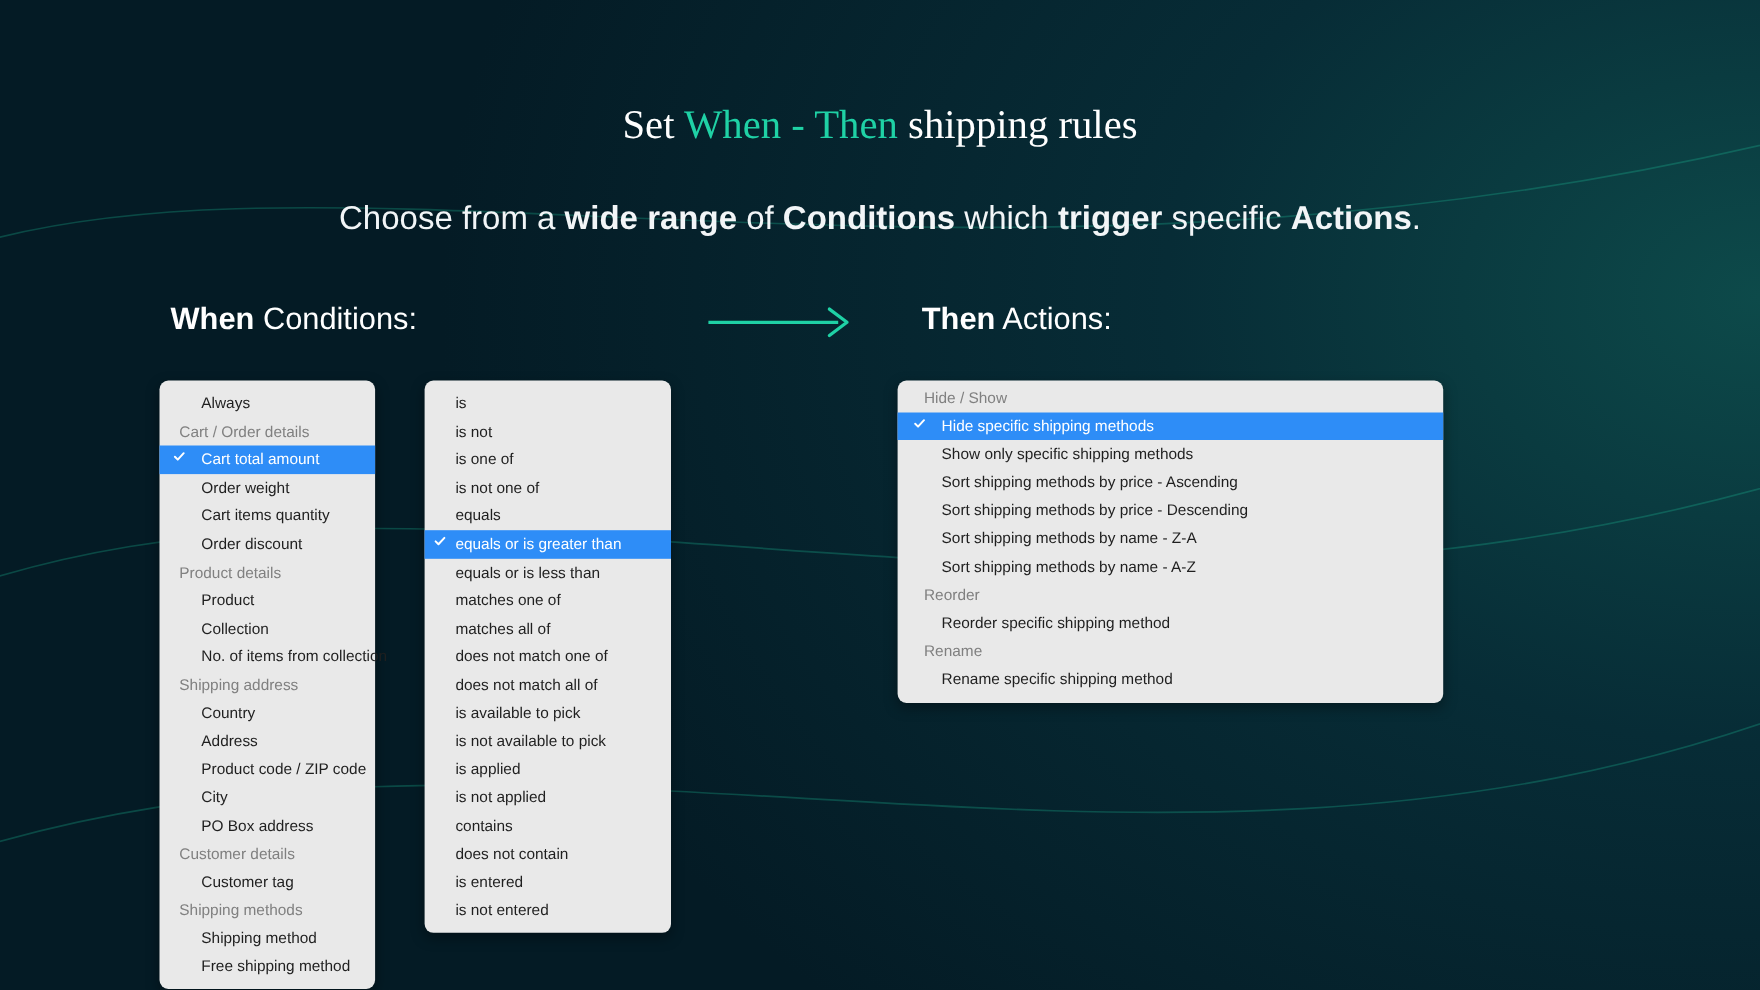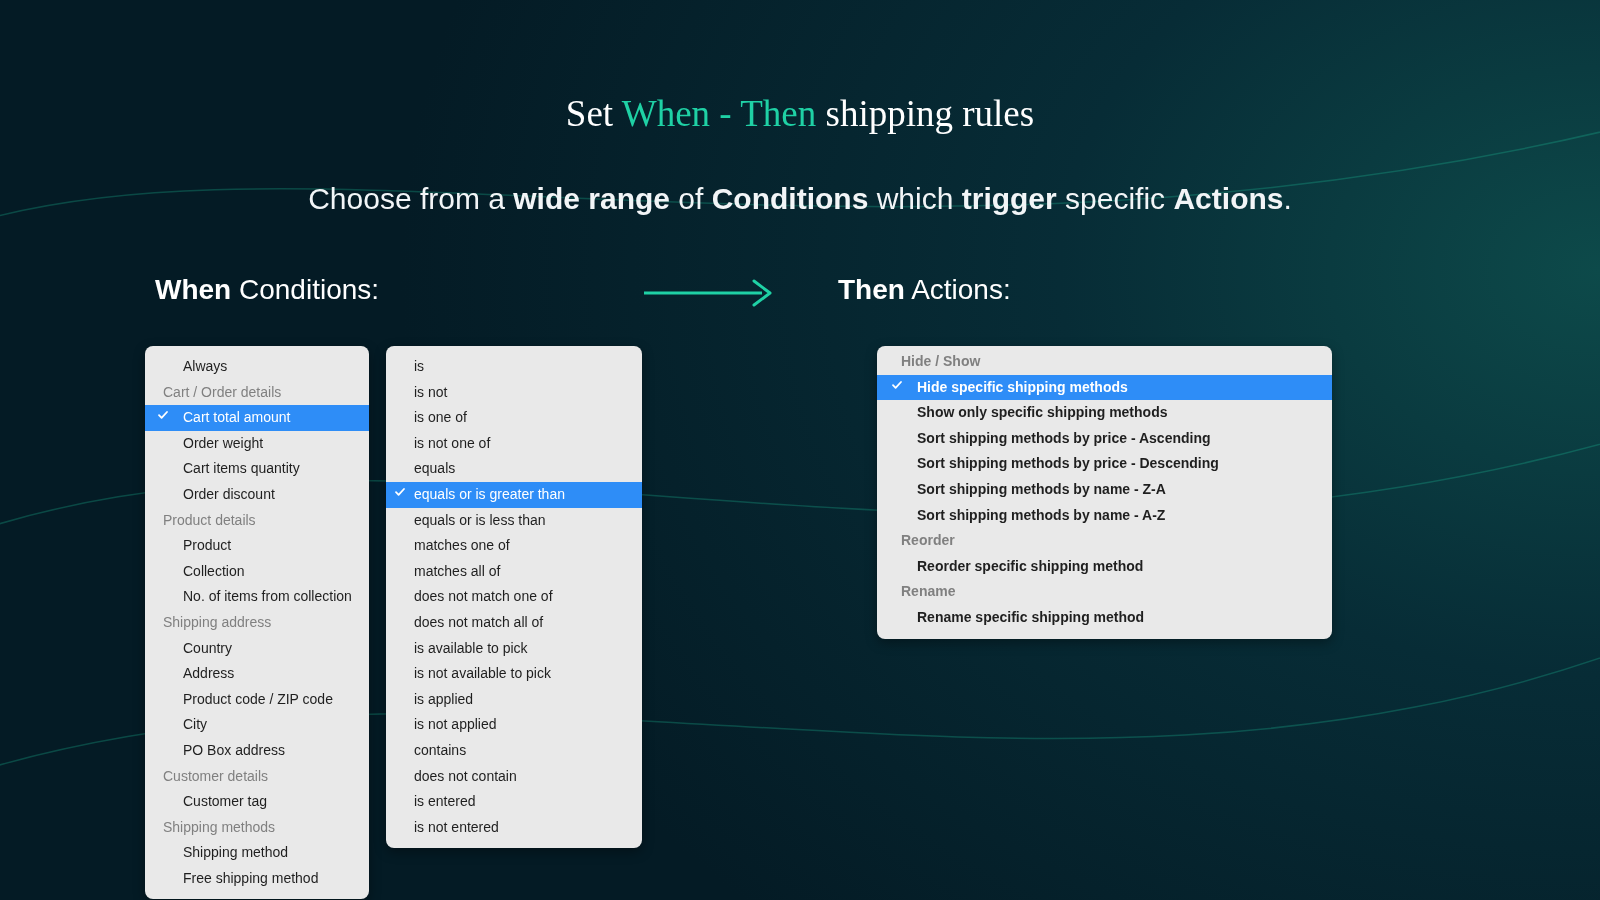--- a/index.html
+++ b/index.html
@@ -56,23 +56,23 @@
 
   .panel {
     position: absolute;
     background: #e9e9e9;
     border-radius: 8px;
     box-shadow: 0 4px 12px rgba(0,0,0,0.35);
     color: #1f1f1f;
     font-size: 14px;
     padding: 8px 0;
   }
-  .panel.conditions { left: 145px; top: 346px; width: 224px; }
-  .panel.operators { left: 386px; top: 346px; width: 256px; }
-  .panel.actions { left: 877px; top: 346px; width: 455px; font-weight: bold; }
+  .panel.conditions { left: 145px; top: 346px; width: 196px; }
+  .panel.operators { left: 386px; top: 346px; width: 224px; }
+  .panel.actions { left: 816px; top: 346px; width: 496px; }
 
   .panel .row {
     padding: 3px 12px 3px 28px;
     line-height: 1.4;
     position: relative;
     white-space: nowrap;
   }
   .panel .row.header { color: #808080; }
   .panel .row.selected { background: #2e8df7; color: #fff; }
   .panel .row.selected .check { position: absolute; left: 8px; top: 4px; }

